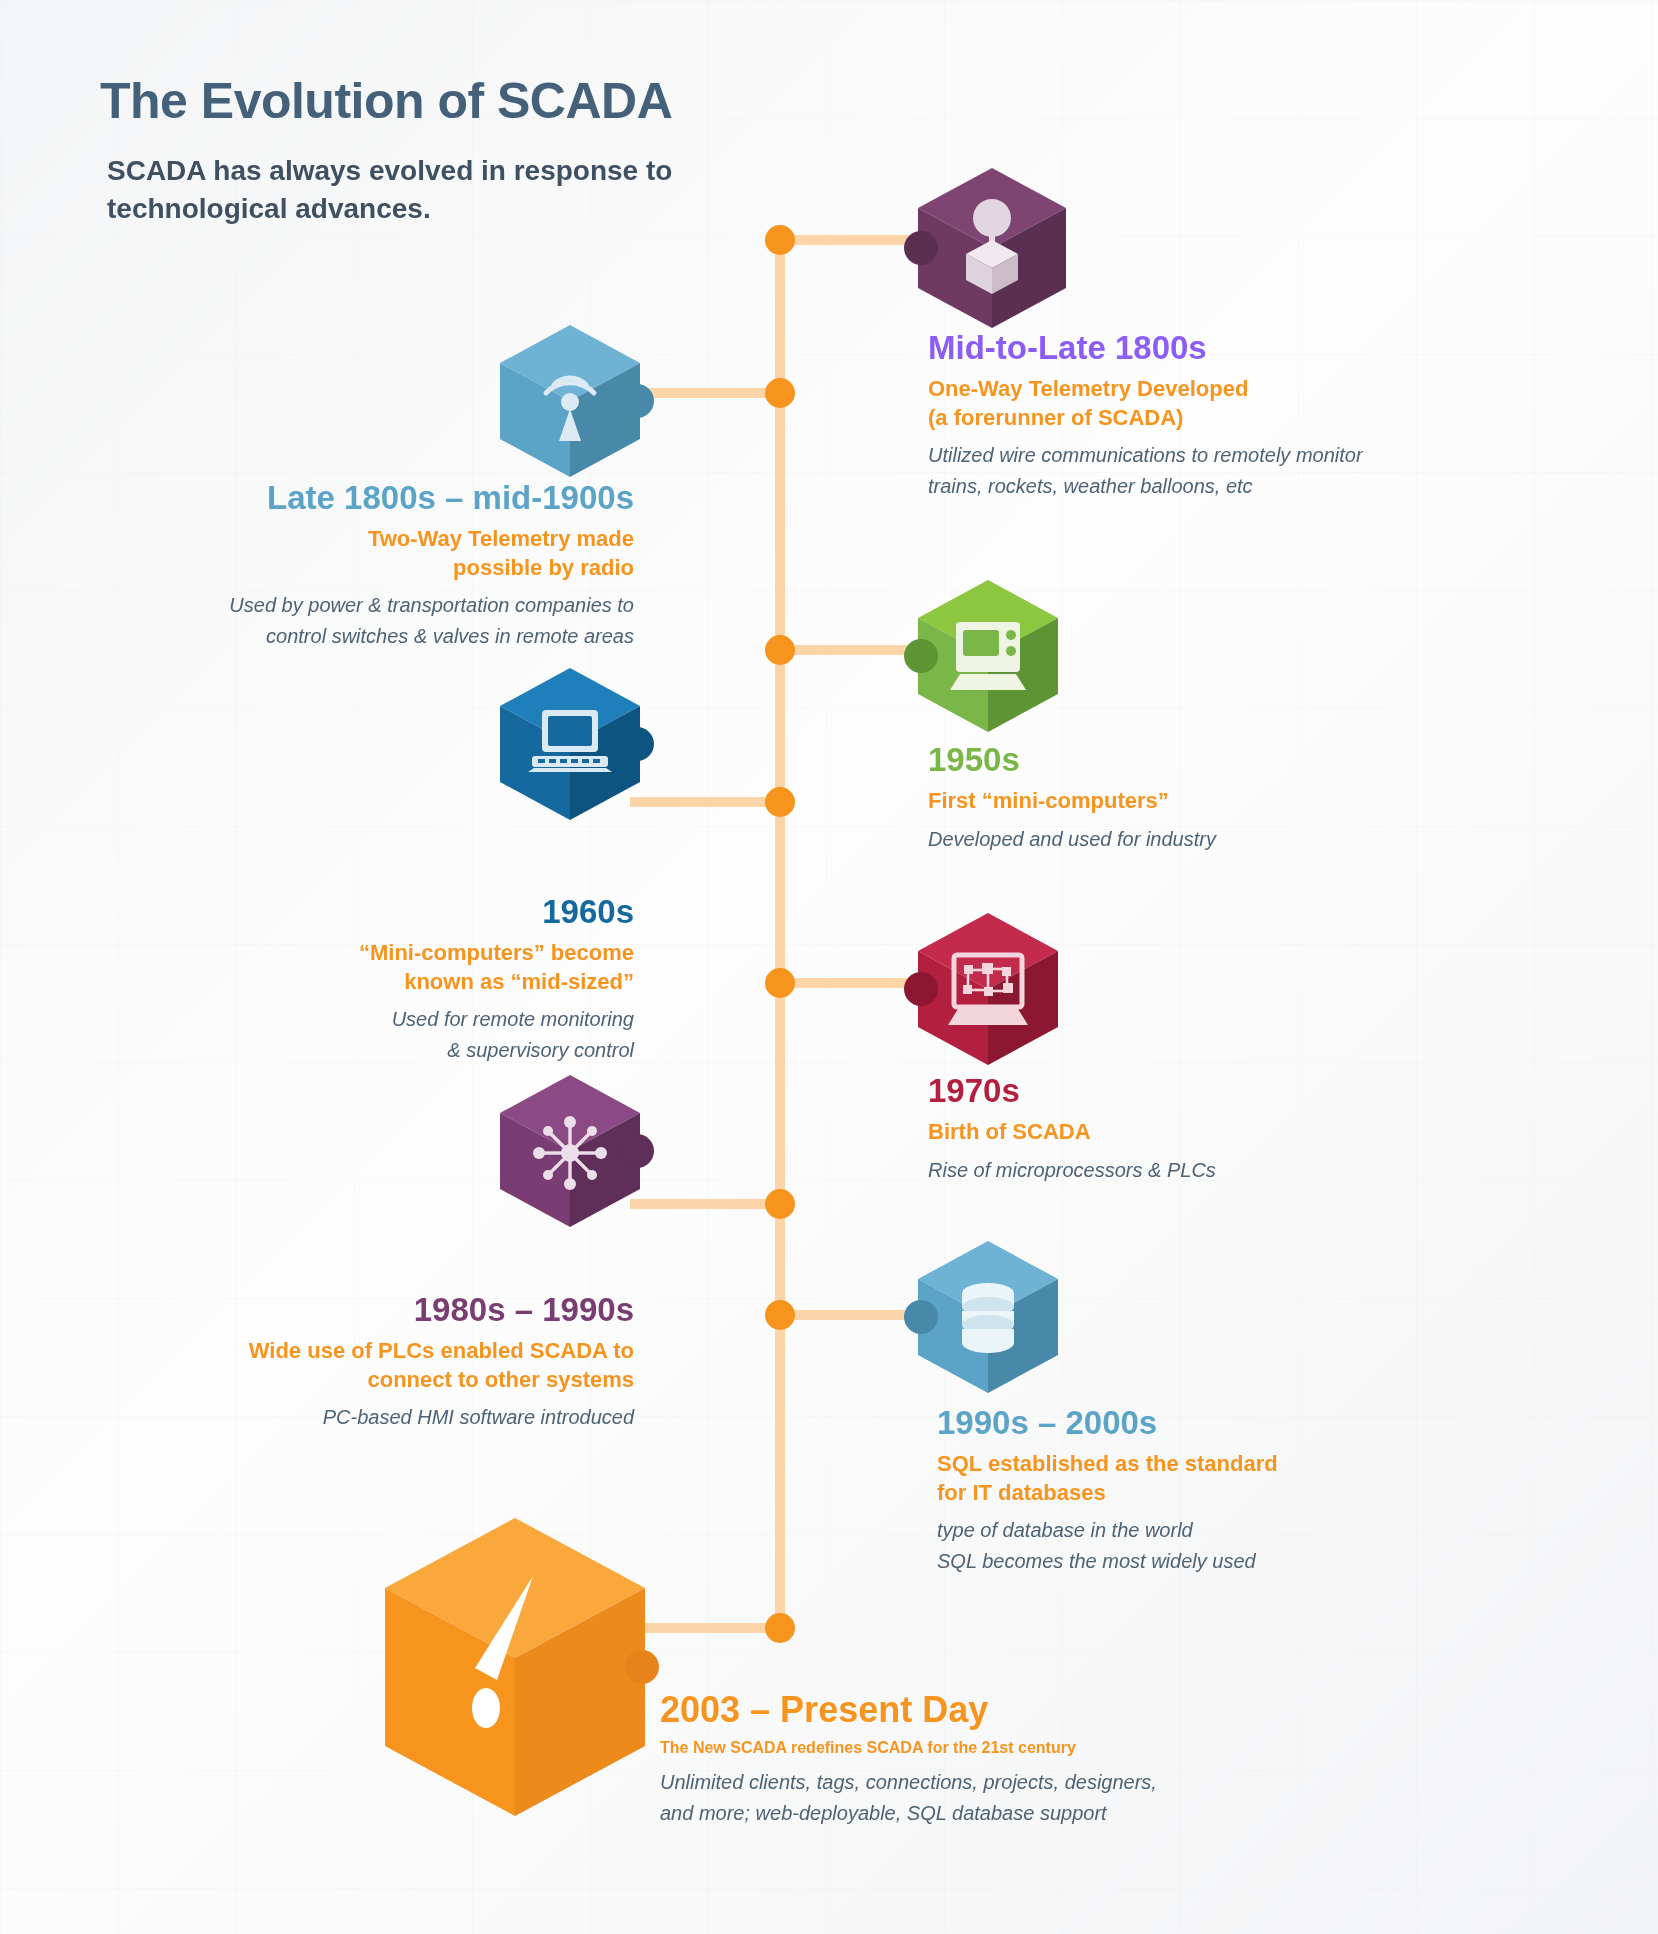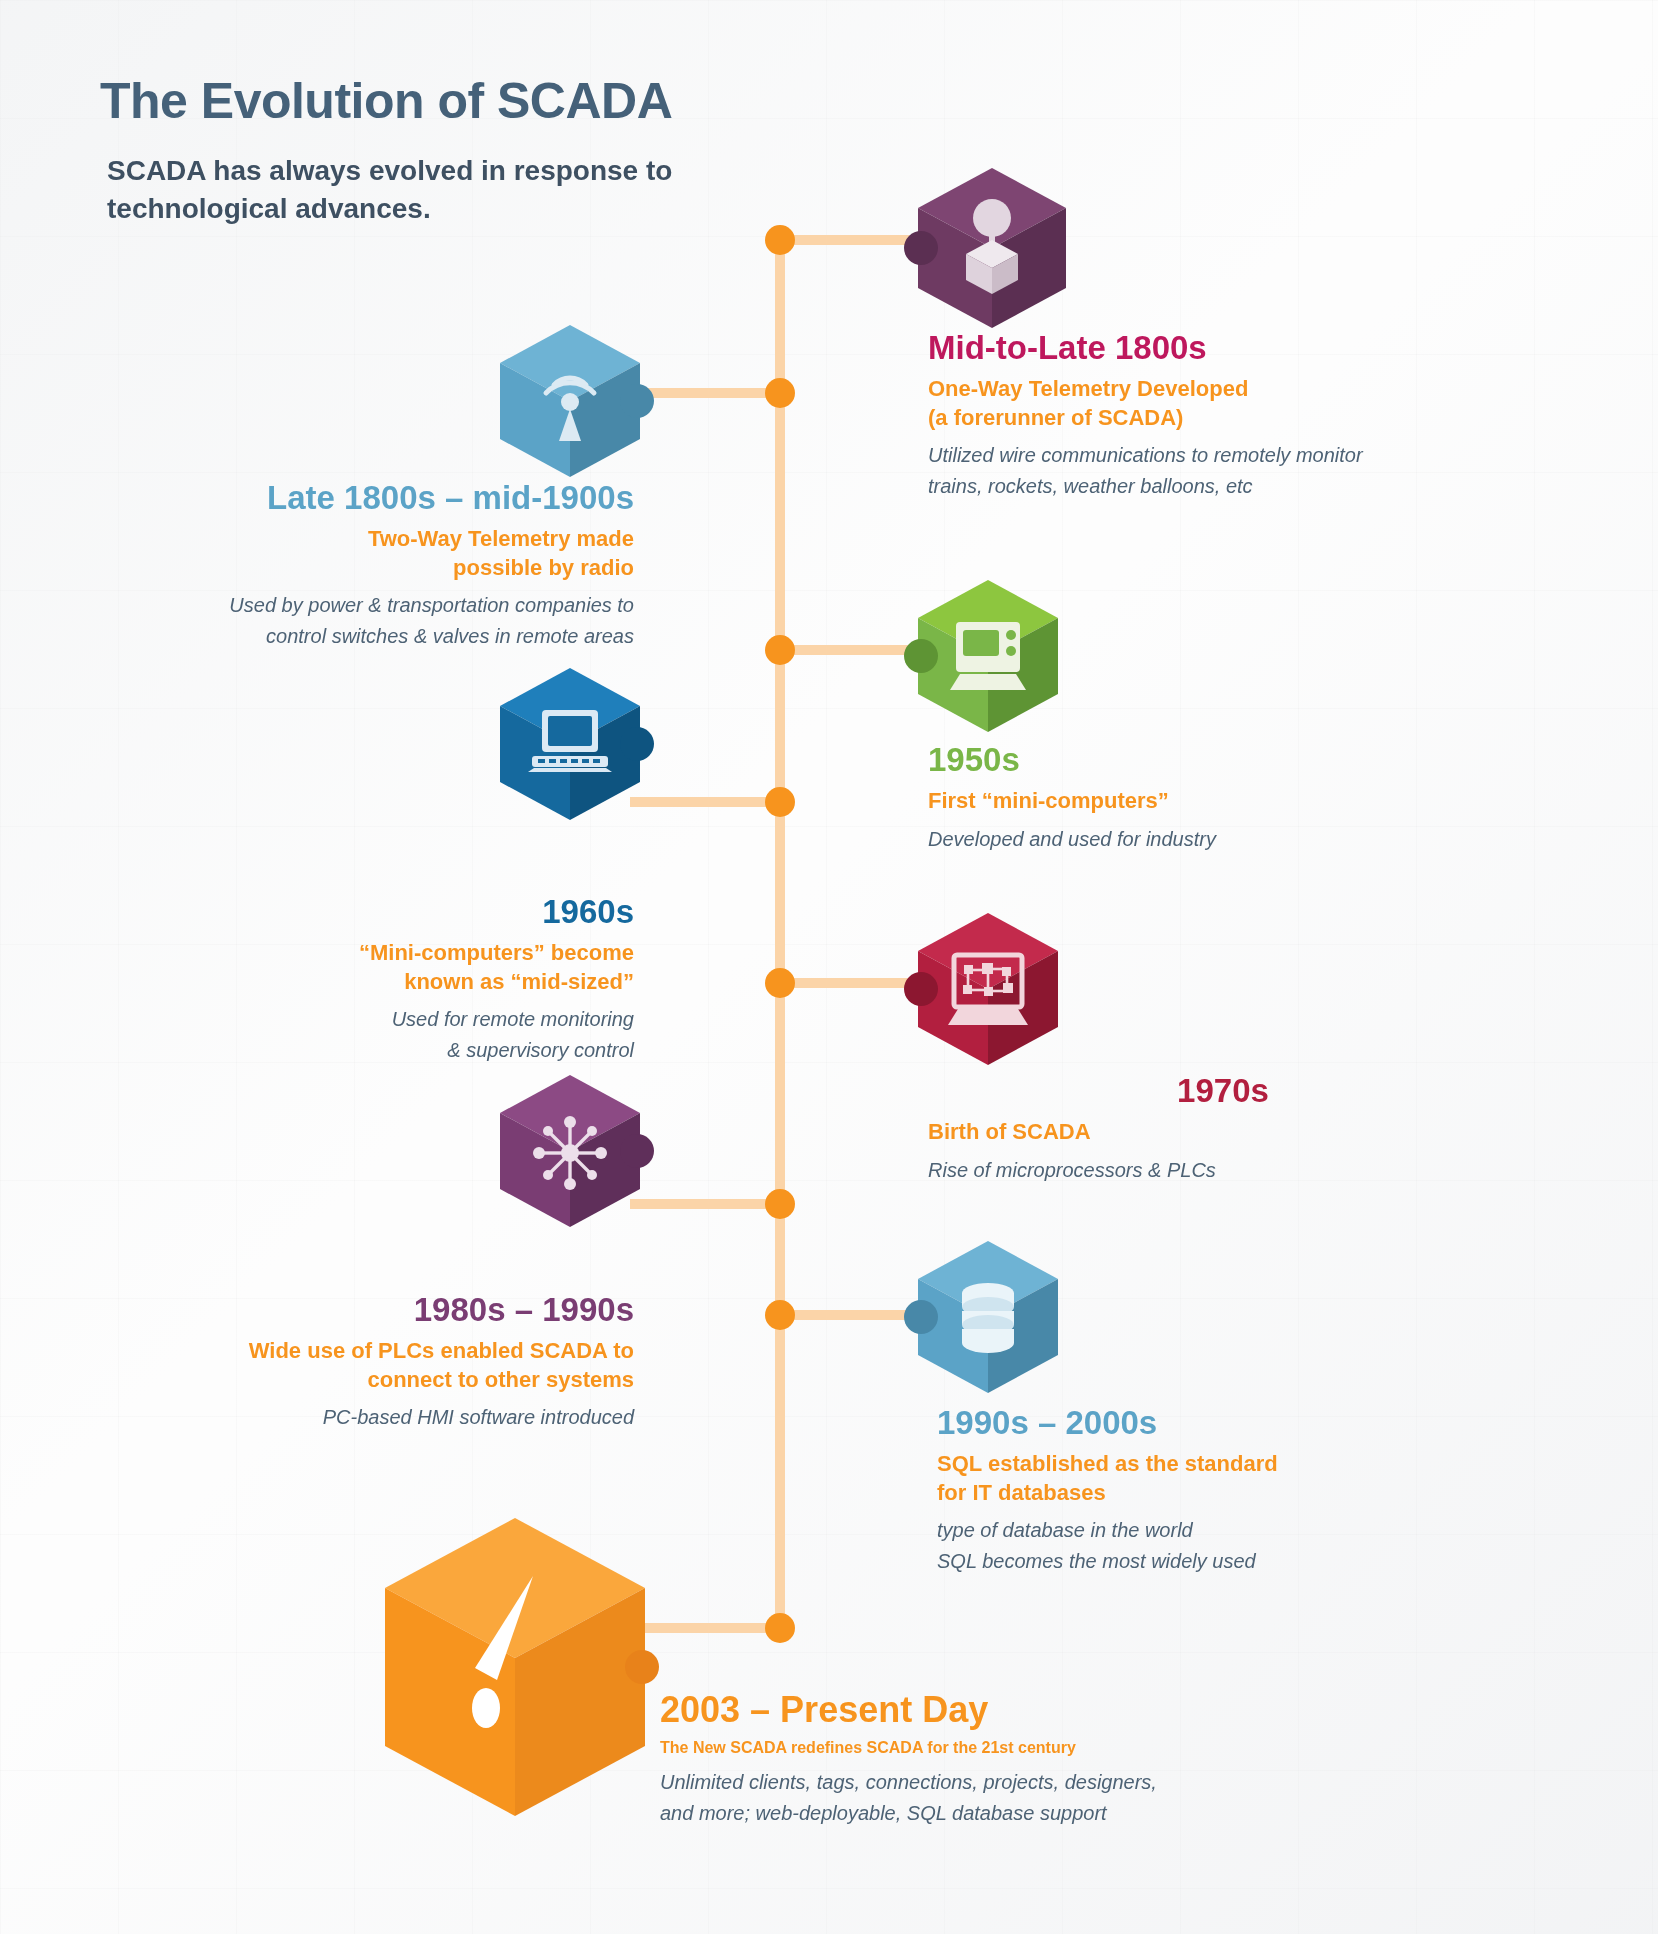--- a/index.html
+++ b/index.html
@@ -284,21 +284,21 @@
     <svg width="260" height="298" viewBox="0 0 260 298">
       <polygon points="130,0 260,70 130,140 0,70" fill="#faa73c"></polygon>
       <polygon points="0,70 130,140 130,298 0,228" fill="#f7941e"></polygon>
       <polygon points="260,70 260,228 130,298 130,140" fill="#ec8a1c"></polygon>
       <path d="M148 58 L112 162 L90 150 Z" fill="#ffffff"></path>
       <ellipse cx="101" cy="190" rx="14" ry="20" fill="#ffffff"></ellipse>
     </svg>
   </div>
 
   <div class="blk align-l" style="left:928px; top:330px; width:590px;">
-    <div class="era" style="color:#be185d;">Mid-to-Late 1800s</div>
+    <div class="era" style="color:#8b5cf6;">Mid-to-Late 1800s</div>
     <div class="head">
       <div>One-Way Telemetry Developed</div>
       <div>(a forerunner of SCADA)</div>
     </div>
     <div class="desc">
       <div>Utilized wire communications to remotely monitor</div>
       <div>trains, rockets, weather balloons, etc</div>
     </div>
   </div>
 
@@ -330,21 +330,21 @@
       <div>“Mini-computers” become</div>
       <div>known as “mid-sized”</div>
     </div>
     <div class="desc">
       <div>Used for remote monitoring</div>
       <div>&amp; supervisory control</div>
     </div>
   </div>
 
   <div class="blk align-l" style="left:928px; top:1073px; width:590px;">
-    <div class="era" style="color:#b21f3f;text-align:center;">1970s</div>
+    <div class="era" style="color:#b21f3f;">1970s</div>
     <div class="head">
       <div>Birth of SCADA</div>
     </div>
     <div class="desc">
       <div>Rise of microprocessors &amp; PLCs</div>
     </div>
   </div>
 
   <div class="blk align-r" style="left:60px; top:1292px; width:574px;">
     <div class="era" style="color:#7a3d73;">1980s – 1990s</div>

